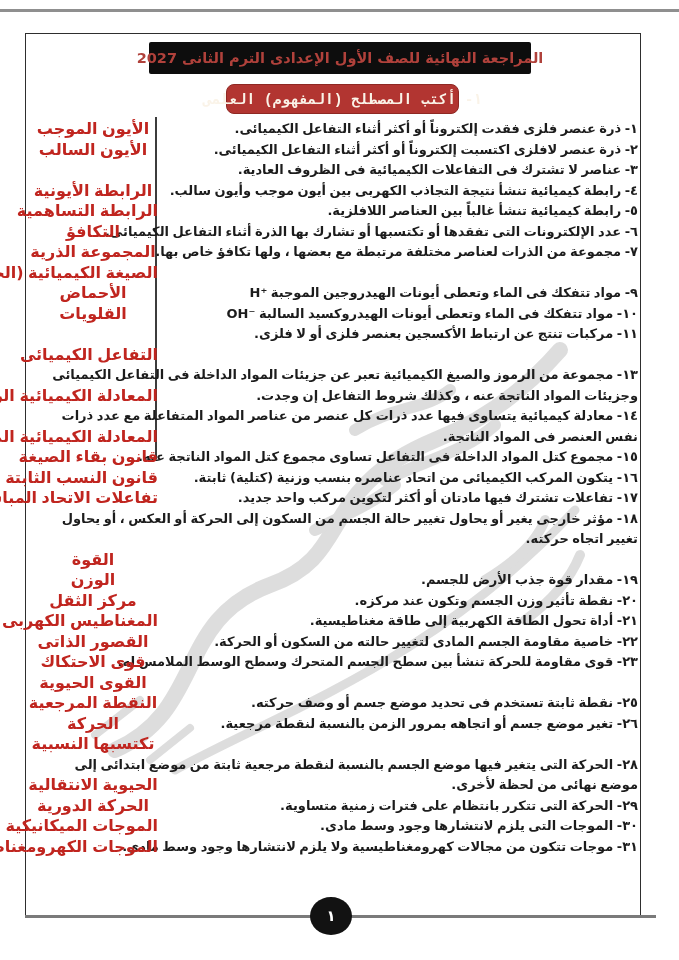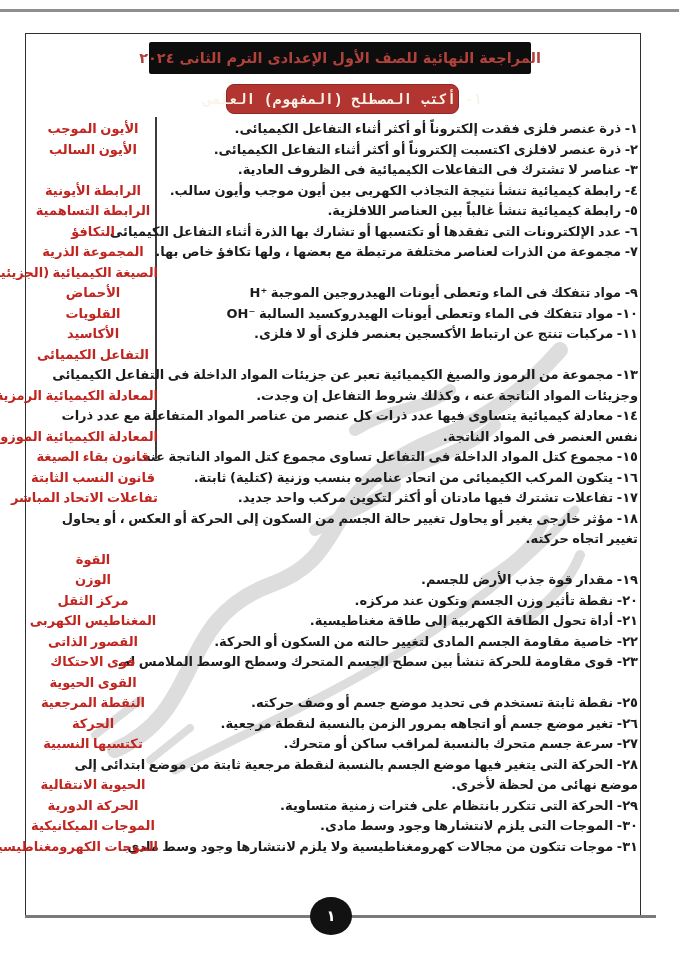--- a/index.html
+++ b/index.html
@@ -28,21 +28,21 @@
   .terms-list{
     position:absolute;left:26px;top:119px;width:612px;direction:rtl;z-index:1;
     color:#1c1c1c;font-size:13px;line-height:20.5px;word-spacing:-1px;
   }
   .row{position:relative;min-height:20.5px;}
   .row .txt{text-align:right;}
   .row.normal .txt{margin-left:70px;}
   .row.wide .txt{margin-left:8px;}
   .lbl{
     position:absolute;left:2px;width:130px;text-align:center;
-    color:#c0251f;white-space:nowrap;font-size:13px;
+    color:#c0251f;white-space:nowrap;font-size:16px;
   }
   .lbl-top{top:0;}
   .lbl-bottom{bottom:0;}
   .row.lblrow{height:20.5px;}
   .footer-rule{position:absolute;left:25px;top:915px;width:631px;height:3px;background:#7a7a7a;z-index:2;}
   .page-number-badge{
     position:absolute;left:310px;top:897px;width:42px;height:38px;background:#121212;
     border-radius:50%;color:#ffffff;font-size:15px;display:flex;align-items:center;
     justify-content:center;z-index:3;
   }
@@ -60,21 +60,21 @@
     <path d="M120 490 C 230 430, 380 380, 520 230" stroke-width="9"></path>
     <path d="M40 455 l 45 -35 M95 480 l 40 -32" stroke-width="8"></path>
     <path d="M300 150 c 40 -25, 70 -20, 95 -40 M330 200 c 35 -18, 80 -28, 110 -55 M260 250 c 30 -15, 55 -25, 80 -45" stroke-width="12"></path>
     <path d="M430 300 c 25 -15, 50 -35, 60 -60 M470 340 c 25 -18, 45 -40, 55 -65" stroke-width="10"></path>
   </svg>
 
   <div class="frame"></div>
   <div class="col-divider"></div>
 
   <div class="title-banner">
-    <span>المراجعة النهائية للصف الأول الإعدادى الترم الثانى ٢٠٢٤</span>
+    <span>المراجعة النهائية للصف الأول الإعدادى الترم الثانى 2027</span>
   </div>
 
   <div class="section-heading">
     <span>١- أكتب المصطلح (المفهوم) العلمى</span>
   </div>
 
   <div class="terms-list">
       <div class="row normal">
         <div class="txt">١- ذرة عنصر فلزى فقدت إلكتروناً أو أكثر أثناء التفاعل الكيميائى.</div>
         <div class="lbl lbl-top">الأيون الموجب</div>
@@ -108,21 +108,20 @@
       <div class="row normal">
         <div class="txt">٩- مواد تتفكك فى الماء وتعطى أيونات الهيدروجين الموجبة ⁦H⁺⁩</div>
         <div class="lbl lbl-top">الأحماض</div>
       </div>
       <div class="row normal">
         <div class="txt">١٠- مواد تتفكك فى الماء وتعطى أيونات الهيدروكسيد السالبة ⁦OH⁻⁩</div>
         <div class="lbl lbl-top">القلويات</div>
       </div>
       <div class="row normal">
         <div class="txt">١١- مركبات تنتج عن ارتباط الأكسجين بعنصر فلزى أو لا فلزى.</div>
-        <div class="lbl lbl-top">الأكاسيد</div>
       </div>
       <div class="row normal">
         <div class="lbl lbl-top">التفاعل الكيميائى</div>
       </div>
       <div class="row wide">
         <div class="txt">١٣- مجموعة من الرموز والصيغ الكيميائية تعبر عن جزيئات المواد الداخلة فى التفاعل الكيميائى وجزيئات المواد الناتجة عنه ، وكذلك شروط التفاعل إن وجدت.</div>
         <div class="lbl lbl-bottom">المعادلة الكيميائية الرمزية</div>
       </div>
       <div class="row wide">
         <div class="txt">١٤- معادلة كيميائية يتساوى فيها عدد ذرات كل عنصر من عناصر المواد المتفاعلة مع عدد ذرات نفس العنصر فى المواد الناتجة.</div>
@@ -171,21 +170,20 @@
       </div>
       <div class="row normal">
         <div class="txt">٢٥- نقطة ثابتة تستخدم فى تحديد موضع جسم أو وصف حركته.</div>
         <div class="lbl lbl-top">النقطة المرجعية</div>
       </div>
       <div class="row normal">
         <div class="txt">٢٦- تغير موضع جسم أو اتجاهه بمرور الزمن بالنسبة لنقطة مرجعية.</div>
         <div class="lbl lbl-top">الحركة</div>
       </div>
       <div class="row normal">
-        <div class="txt">٢٧- سرعة جسم متحرك بالنسبة لمراقب ساكن أو متحرك.</div>
         <div class="lbl lbl-top">تكتسبها النسبية</div>
       </div>
       <div class="row wide">
         <div class="txt">٢٨- الحركة التى يتغير فيها موضع الجسم بالنسبة لنقطة مرجعية ثابتة من موضع ابتدائى إلى موضع نهائى من لحظة لأخرى.</div>
         <div class="lbl lbl-bottom">الحيوية الانتقالية</div>
       </div>
       <div class="row normal">
         <div class="txt">٢٩- الحركة التى تتكرر بانتظام على فترات زمنية متساوية.</div>
         <div class="lbl lbl-top">الحركة الدورية</div>
       </div>

